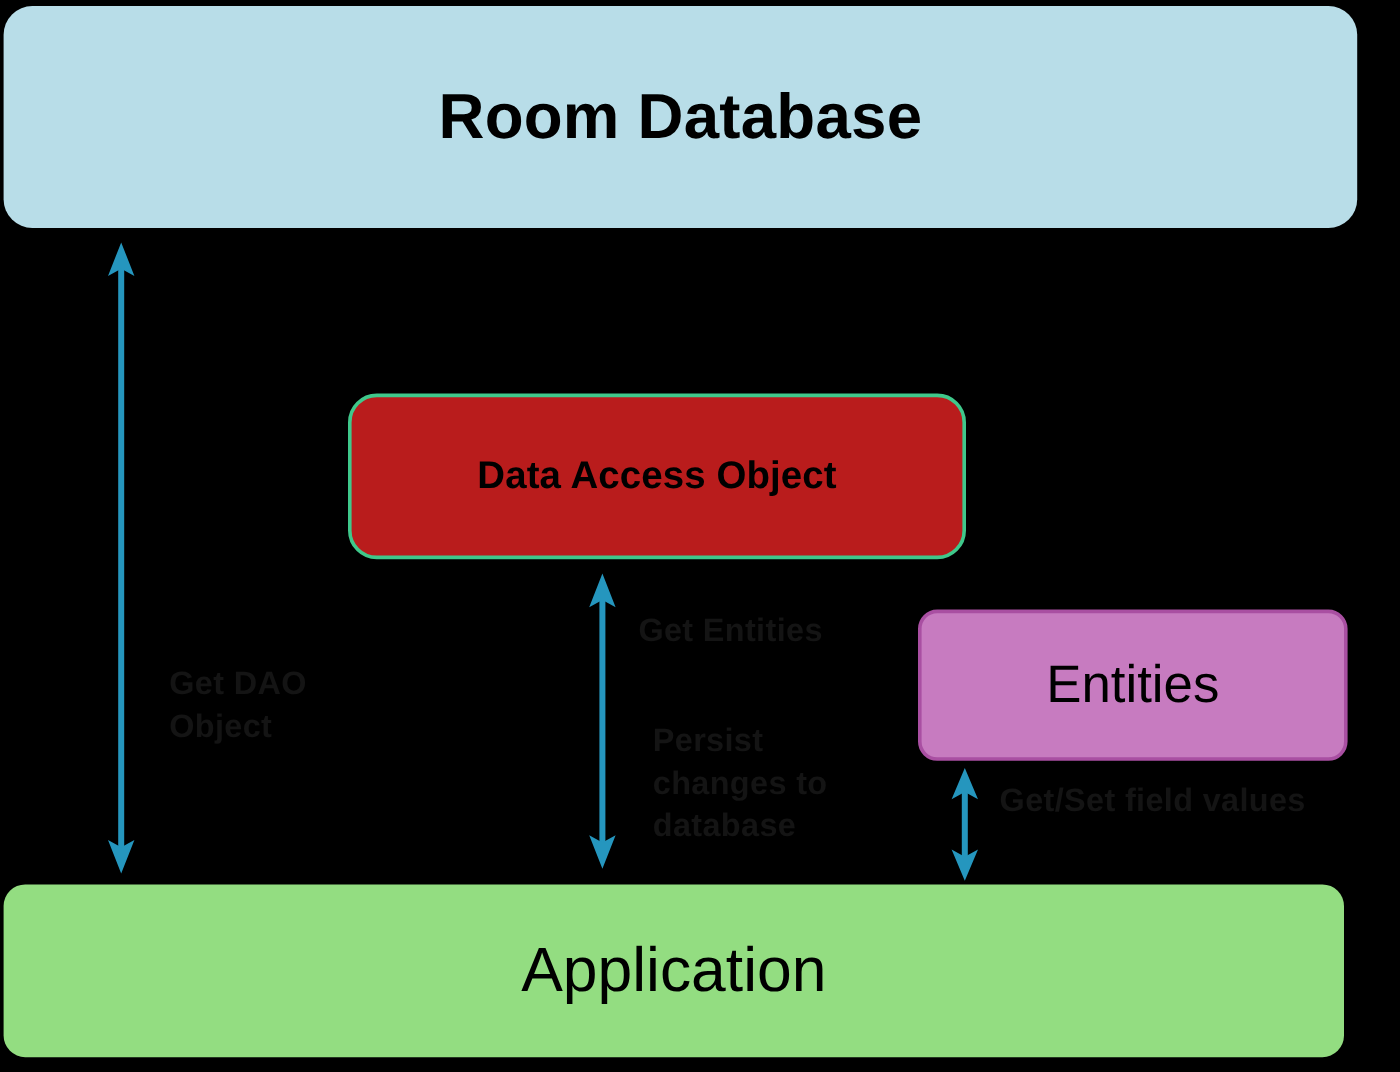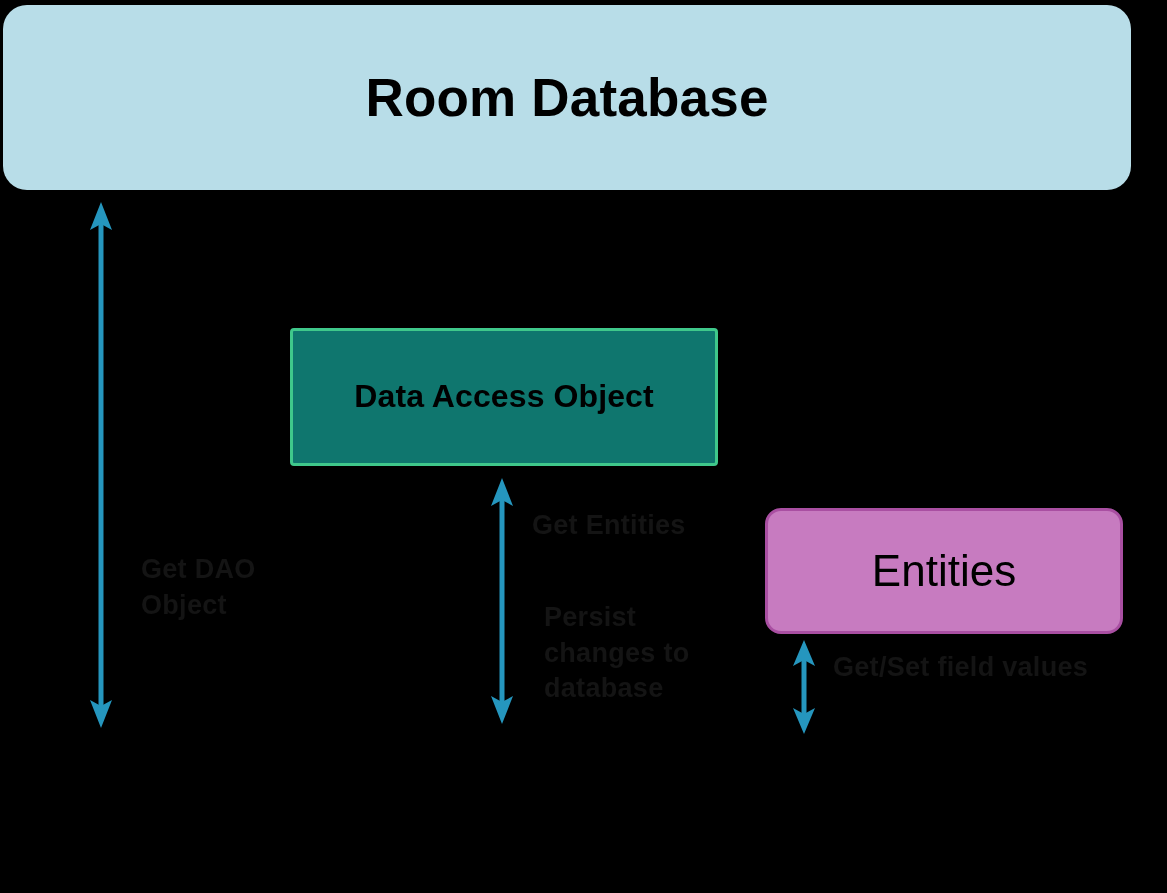--- a/index.html
+++ b/index.html
@@ -46,25 +46,25 @@
   #node-room-database .node-label {
     font-size: 53px;
     font-weight: 700;
     letter-spacing: 0.2px;
   }
 
   
   #node-dao {
     left: 290px;
     top: 328px;
-    width: 428px;
+    width: 515px;
     height: 138px;
-    background: #0f766e;
+    background: #b91c1c;
     border: 3px solid #3fc88b;
-    border-radius: 4px;
+    border-radius: 24px;
   }
   #node-dao .node-label {
     font-size: 32px;
     font-weight: 700;
     letter-spacing: 0.1px;
   }
 
   
   #node-entities {
     left: 765px;
@@ -142,20 +142,23 @@
   </div>
 
   <div class="node" id="node-dao">
     <span class="node-label">Data Access Object</span>
   </div>
 
   <div class="node" id="node-entities">
     <span class="node-label">Entities</span>
   </div>
 
+  <div class="node" id="node-application">
+    <span class="node-label">Application</span>
+  </div>
 
   <svg class="arrow" id="arrow-room-database-application" style="left:72px; top:195px; width:60px; height:540px;" viewBox="0 0 60 540">
     <line x1="29" y1="26" x2="29" y2="514" stroke="#2596be" stroke-width="5"></line>
     <polygon points="29,7 40,35 29,29 18,35" fill="#2596be"></polygon>
     <polygon points="29,533 40,505 29,511 18,505" fill="#2596be"></polygon>
   </svg>
 
   <svg class="arrow" id="arrow-dao-application" style="left:473px; top:472px; width:60px; height:258px;" viewBox="0 0 60 258">
     <line x1="29" y1="25" x2="29" y2="233" stroke="#2596be" stroke-width="5"></line>
     <polygon points="29,6 40,34 29,28 18,34" fill="#2596be"></polygon>

